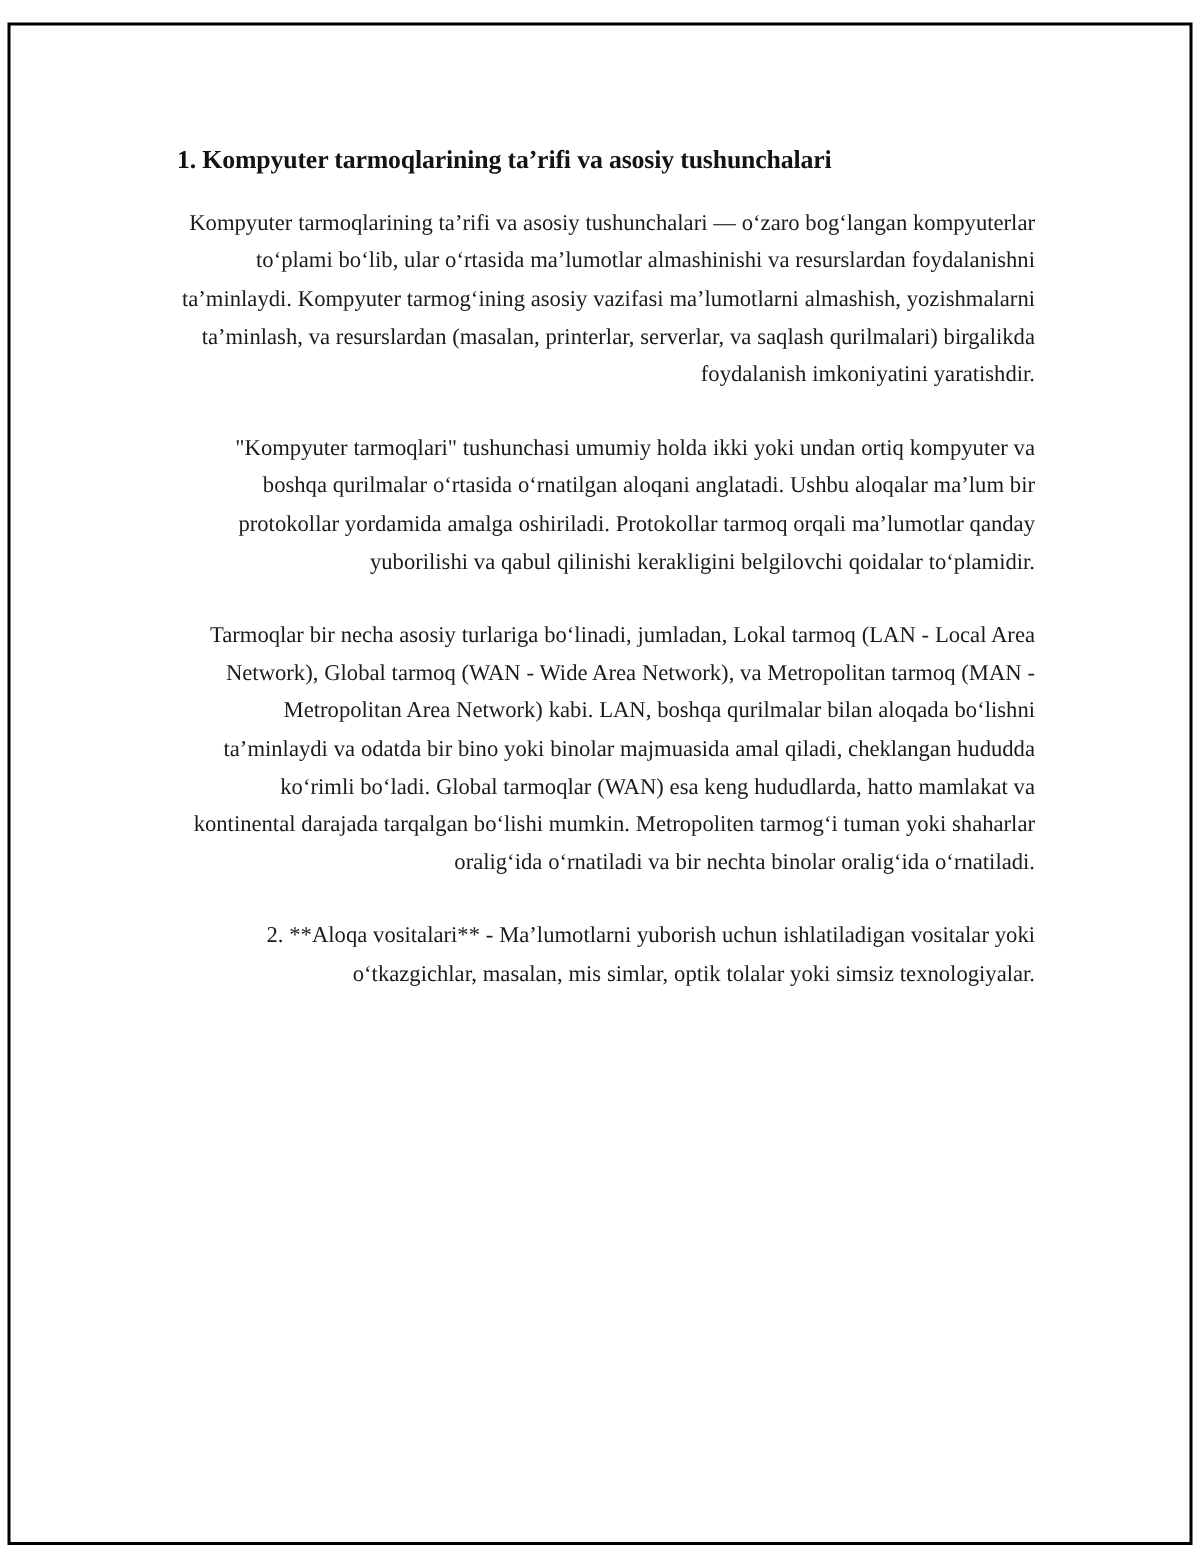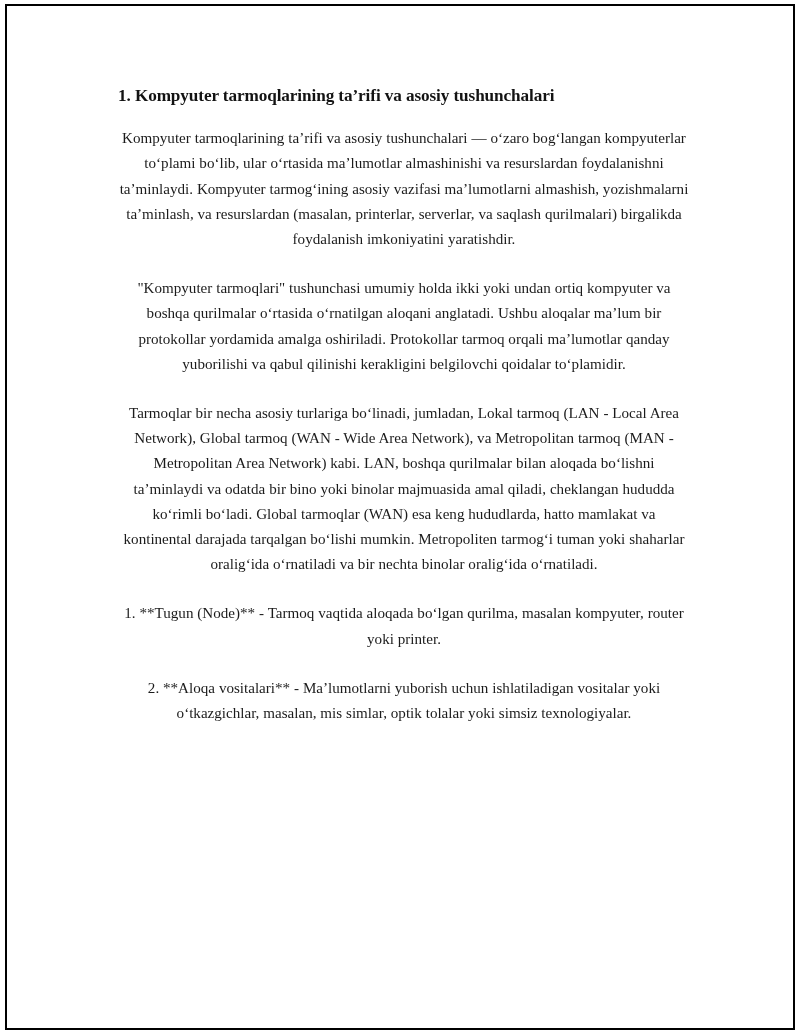--- a/index.html
+++ b/index.html
@@ -12,21 +12,21 @@
     background: #ffffff;
     font-family: "Liberation Serif", "DejaVu Serif", serif;
     overflow: hidden;
   }
 
   
   .page-matte {
     box-sizing: border-box;
     width: 800px;
     height: 1035px;
-    padding: 4px 5px 5px 5px;
+    padding: 15px 5px 5px 5px;
     background: #ffffff;
   }
 
   
   .page-sheet {
     box-sizing: border-box;
     width: 100%;
     height: 100%;
     background: #ffffff;
     border: 2px solid #000000;
@@ -48,21 +48,21 @@
     line-height: 1.35;
     letter-spacing: -0.1px;
     margin: 0 0 19px 0;
   }
 
   .doc-para {
     font-size: 15.1px;
     color: #1b1b1b;
     line-height: 25.2px;
     margin: 0 0 24px 0;
-    text-align: center;
+    text-align: right;
     word-spacing: 0.1px;
   }
 
   .doc-para:last-child {
     margin-bottom: 0;
   }
 </style>
 </head>
 <body>
 
@@ -72,19 +72,18 @@
 
       <h1 class="doc-heading">1. Kompyuter tarmoqlarining ta’rifi va asosiy tushunchalari</h1>
 
       <p class="doc-para">Kompyuter tarmoqlarining ta’rifi va asosiy tushunchalari — o‘zaro bog‘langan kompyuterlar to‘plami bo‘lib, ular o‘rtasida ma’lumotlar almashinishi va resurslardan foydalanishni ta’minlaydi. Kompyuter tarmog‘ining asosiy vazifasi ma’lumotlarni almashish, yozishmalarni ta’minlash, va resurslardan (masalan, printerlar, serverlar, va saqlash qurilmalari) birgalikda foydalanish imkoniyatini yaratishdir.</p>
 
       <p class="doc-para">"Kompyuter tarmoqlari" tushunchasi umumiy holda ikki yoki undan ortiq kompyuter va boshqa qurilmalar o‘rtasida o‘rnatilgan aloqani anglatadi. Ushbu aloqalar ma’lum bir protokollar yordamida amalga oshiriladi. Protokollar tarmoq orqali ma’lumotlar qanday yuborilishi va qabul qilinishi kerakligini belgilovchi qoidalar to‘plamidir.</p>
 
       <p class="doc-para">Tarmoqlar bir necha asosiy turlariga bo‘linadi, jumladan, Lokal tarmoq (LAN - Local Area Network), Global tarmoq (WAN - Wide Area Network), va Metropolitan tarmoq (MAN - Metropolitan Area Network) kabi. LAN, boshqa qurilmalar bilan aloqada bo‘lishni ta’minlaydi va odatda bir bino yoki binolar majmuasida amal qiladi, cheklangan hududda ko‘rimli bo‘ladi. Global tarmoqlar (WAN) esa keng hududlarda, hatto mamlakat va kontinental darajada tarqalgan bo‘lishi mumkin. Metropoliten tarmog‘i tuman yoki shaharlar oralig‘ida o‘rnatiladi va bir nechta binolar oralig‘ida o‘rnatiladi.</p>
 
 
-      <p class="doc-para">1. **Tugun (Node)** - Tarmoq vaqtida aloqada bo‘lgan qurilma, masalan kompyuter, router yoki printer.</p>
 
       <p class="doc-para">2. **Aloqa vositalari** - Ma’lumotlarni yuborish uchun ishlatiladigan vositalar yoki o‘tkazgichlar, masalan, mis simlar, optik tolalar yoki simsiz texnologiyalar.</p>
 
     </div>
   </div>
 </div>
 
 </body></html>

